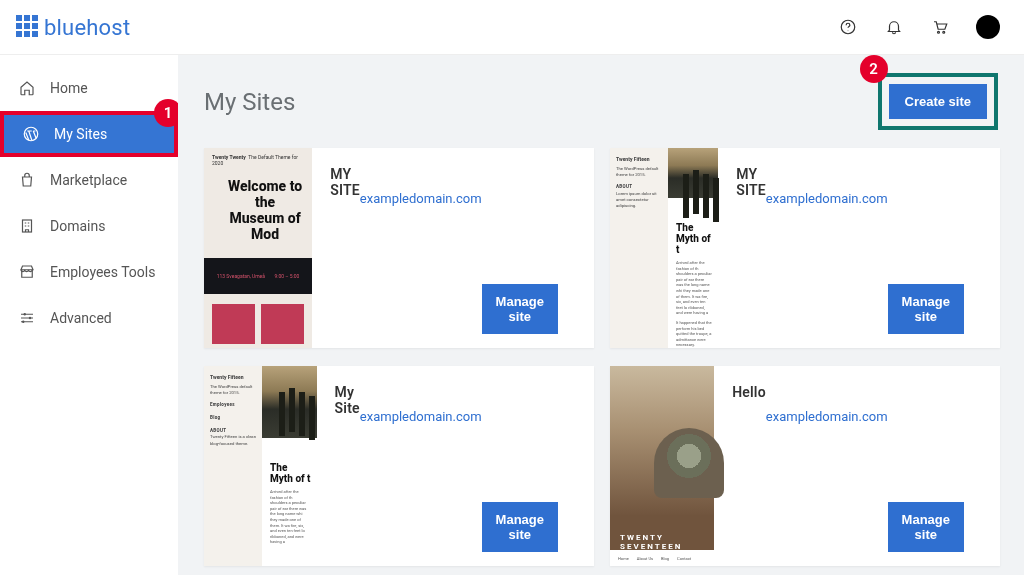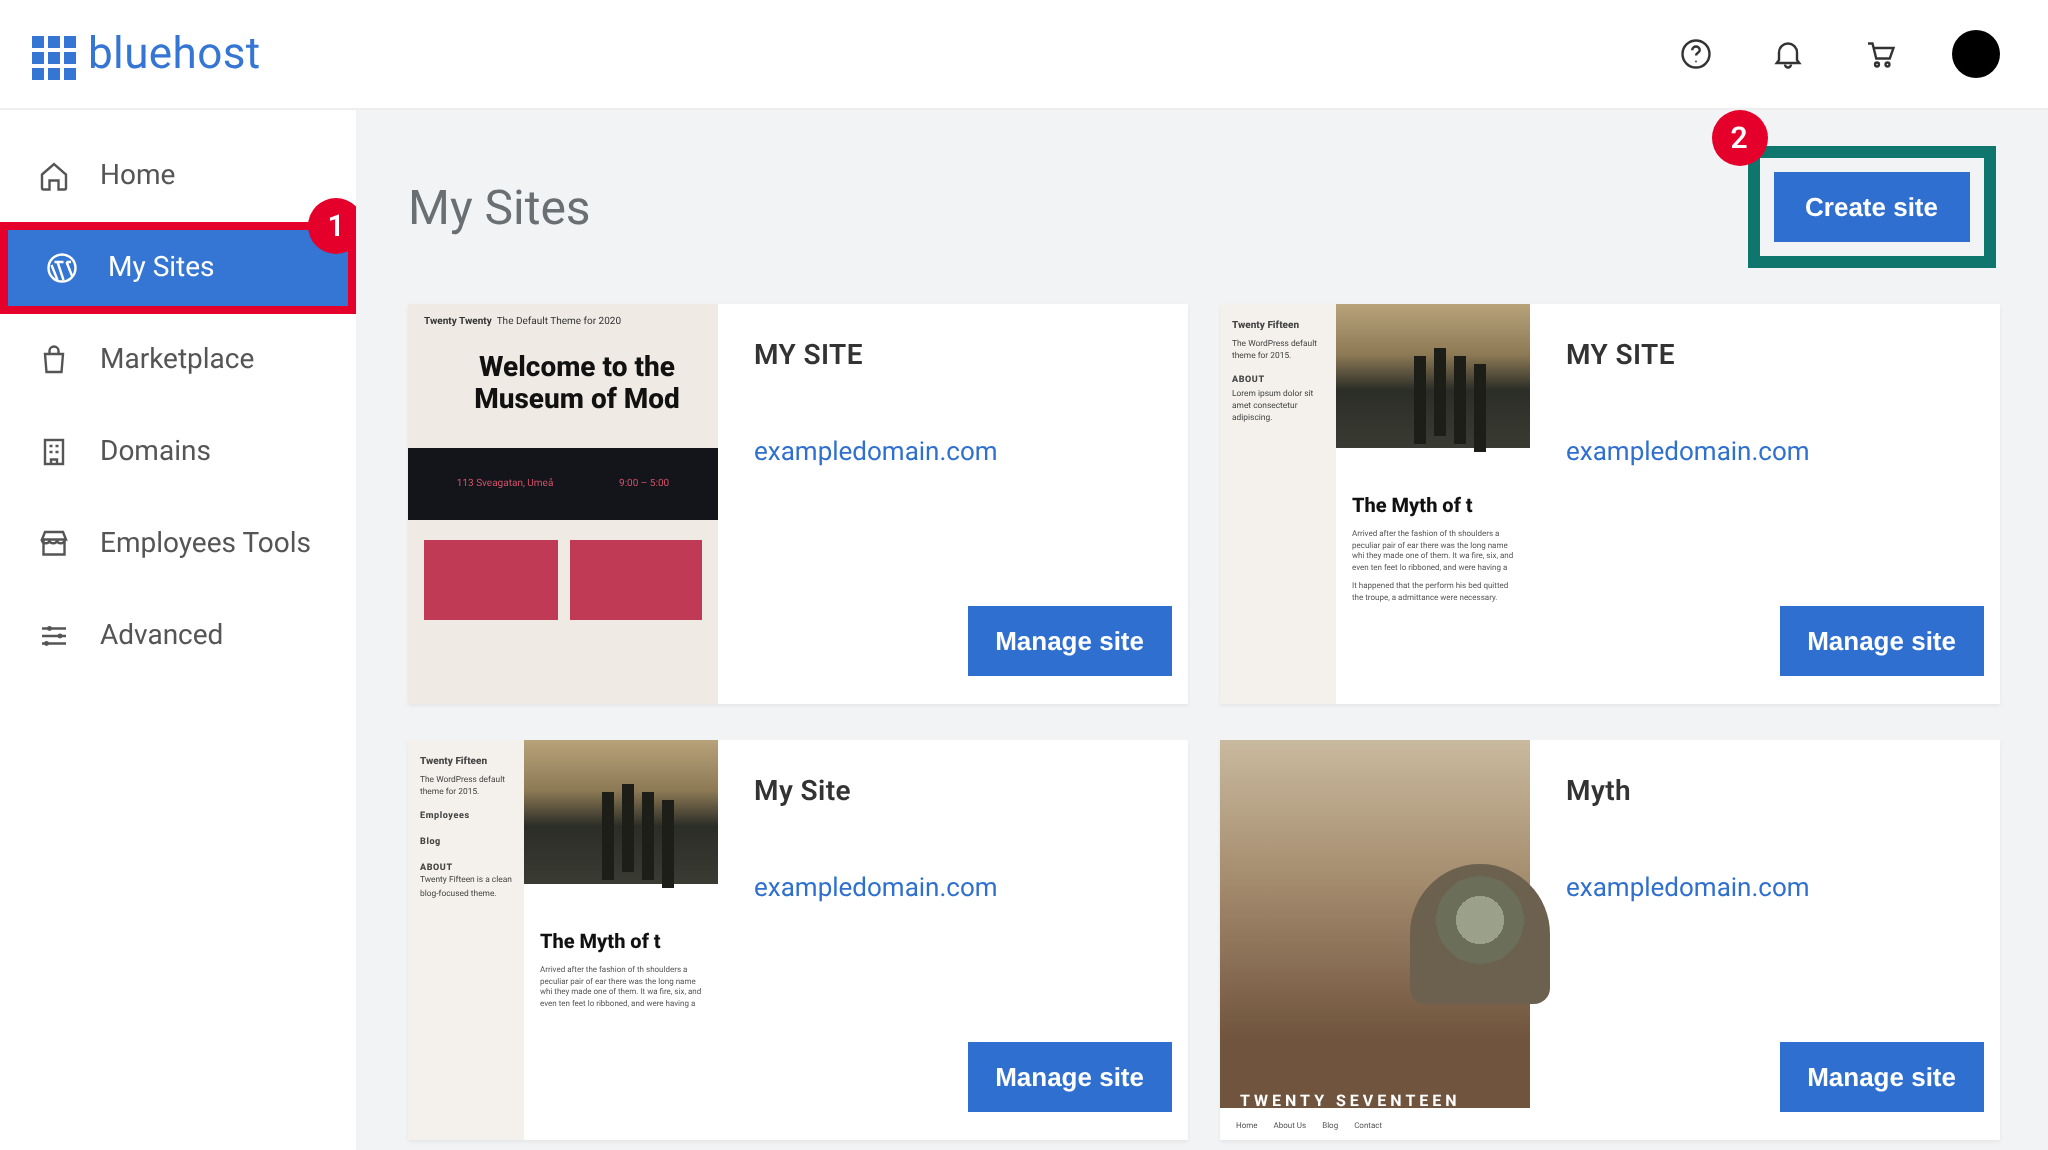--- a/index.html
+++ b/index.html
@@ -1,47 +1,47 @@
 <!DOCTYPE html>
 <html><head>
 <meta charset="utf-8">
 <style>
   * { box-sizing: border-box; margin: 0; padding: 0; }
   body { font-family: -apple-system, BlinkMacSystemFont, "Segoe UI", Roboto, Arial, sans-serif; background:#fff; width:1024px; height:575px; overflow:hidden; }
 
   
   .topbar { height:55px; display:flex; align-items:center; justify-content:space-between; padding:0 24px 0 16px; border-bottom:1px solid #eee; }
-  .brand { display:flex; align-items:flex-end; gap:6px; }
+  .brand { display:flex; align-items:flex-start; gap:6px; }
   .brand-icon { width:22px; height:22px; display:grid; grid-template-columns:repeat(3,1fr); grid-template-rows:repeat(3,1fr); gap:2px; }
   .brand-icon span { background:#3575d3; }
   .brand-text { color:#3575d3; font-size:22px; font-weight:400; letter-spacing:0.2px; }
   .topbar-right { display:flex; align-items:center; gap:26px; }
   .top-icon { width:20px; height:20px; display:flex; align-items:center; justify-content:center; color:#333; }
   .avatar-dot { width:24px; height:24px; border-radius:50%; background:#000; }
 
   
   .layout { display:flex; height:calc(575px - 55px); }
   .sidebar { width:178px; background:#fff; padding-top:10px; }
   .nav-item { display:flex; align-items:center; gap:14px; height:46px; padding:0 18px; color:#555; font-size:14px; cursor:pointer; }
   .nav-item.active { background:#3575d3; color:#fff; }
   .nav-item .icon { width:18px; display:flex; justify-content:center; }
   .nav-highlight { border:4px solid #e4002b; }
   .badge { position:absolute; width:28px; height:28px; background:#e4002b; color:#fff; border-radius:50%; display:flex; align-items:center; justify-content:center; font-weight:600; font-size:15px; }
 
   .main { flex:1; background:#f1f3f5; padding:18px 26px 0 26px; overflow:hidden; position:relative; }
   .page-head { display:flex; align-items:center; justify-content:space-between; margin-bottom:18px; }
   .page-title { color:#6a6f73; font-size:24px; font-weight:400; }
-  .create-wrap { position:relative; border:6px solid #0f766e; padding:7px; }
+  .create-wrap { position:relative; border:4px solid #0f766e; padding:7px; }
   .create-btn { background:#2f6fd0; color:#fff; border:none; padding:10px 16px; font-size:13px; font-weight:600; cursor:pointer; }
 
   .grid { display:grid; grid-template-columns:repeat(2, 390px); gap:18px 16px; }
   .card { background:#fff; height:200px; display:flex; box-shadow:0 1px 2px rgba(0,0,0,0.06); overflow:hidden; }
   .thumb { width:155px; background:#eee; position:relative; display:flex; flex-direction:column; }
 
-  .meta { flex:1; padding:18px 8px 14px 18px; display:flex; flex-direction:column; }
+  .meta { flex:1; padding:18px 36px 14px 18px; display:flex; flex-direction:row; }
   .site-name { font-size:14px; font-weight:600; color:#333; letter-spacing:0.2px; margin-bottom:8px; }
   .site-domain { font-size:13px; color:#2f6fd0;margin-top:25px; }
   .manage { margin-top:auto; align-self:flex-end; background:#2f6fd0; color:#fff; border:none; padding:10px 14px; font-size:13px; font-weight:600; cursor:pointer; }
 
   
   .thumb.t1 { background:#efeae4; }
   .t1 .t1-head { font-size:5px; color:#333; padding:6px 8px 2px 8px; }
   .t1 .t1-head b { font-weight:700; }
   .t1 .t1-title { font-size:14px; font-weight:800; color:#111; text-align:center; padding:10px 0 10px 14px; line-height:1.15; }
   .t1 .t1-bar { background:#14151a; height:36px; margin:6px 0 0 0; display:flex; align-items:center; justify-content:space-around; padding:0 8px; }
@@ -273,21 +273,21 @@
           <div class="pot"></div>
           <div class="ov-title">TWENTY SEVENTEEN</div>
           <div class="ov-bar">
             <span>Home</span>
             <span>About Us</span>
             <span>Blog</span>
             <span>Contact</span>
           </div>
         </div>
         <div class="meta">
-          <div class="site-name">Myth</div>
+          <div class="site-name">Hello</div>
           <a class="site-domain">exampledomain.com</a>
           <button class="manage">Manage site</button>
         </div>
       </div>
 
     </div>
   </div>
 </div>
 
 </body></html>

